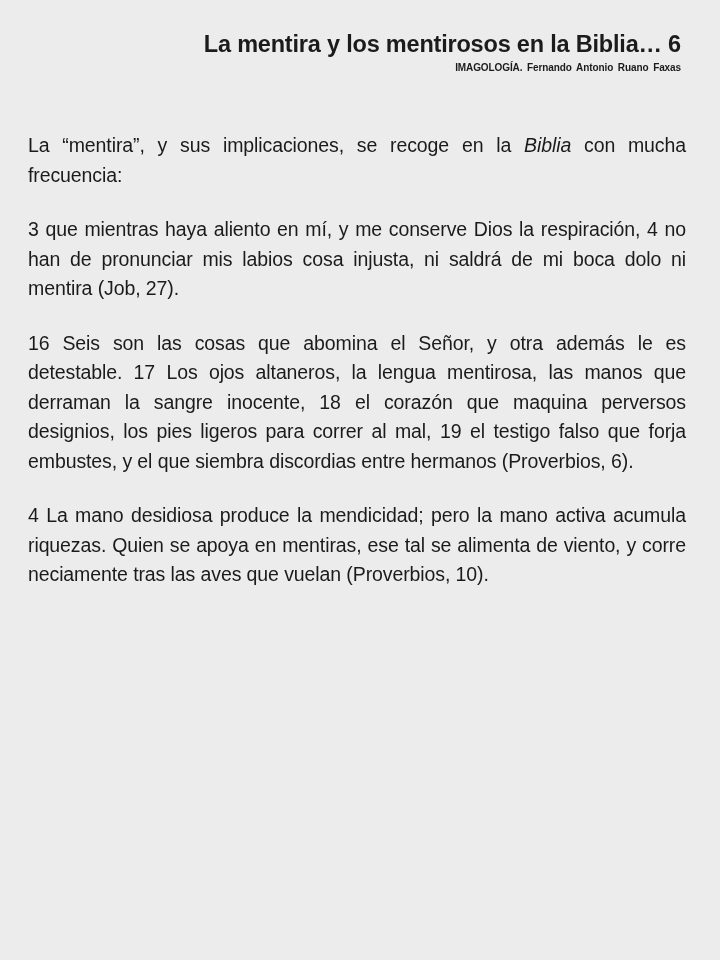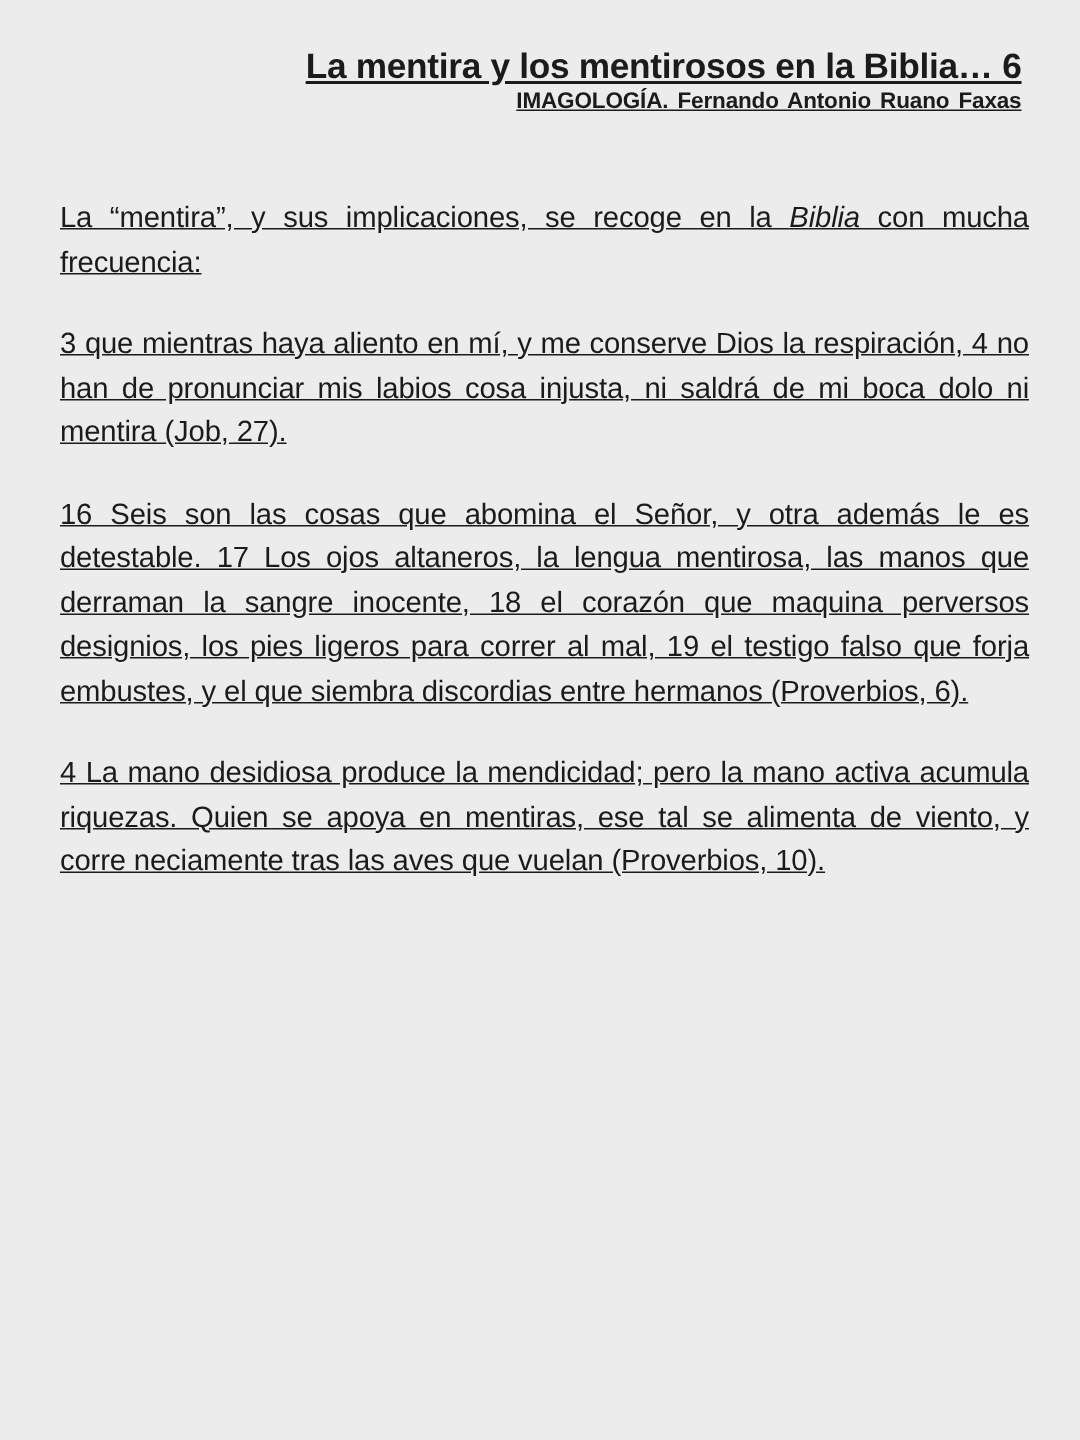--- a/index.html
+++ b/index.html
@@ -12,43 +12,42 @@
     background: #ececec;
     font-family: "Liberation Sans", sans-serif;
     color: #1b1b1b;
     overflow: hidden;
   }
   .slide {
     width: 720px;
     height: 788px;
     box-sizing: border-box;
     background: #ececec;
-    text-decoration: underline;
   }
   .header {
     padding-top: 30px;
     padding-right: 39px;
     text-align: right;
   }
   .title {
     font-size: 23.5px;
     font-weight: bold;
     line-height: 28px;
     letter-spacing: -0.2px;
   }
   .subtitle {
-    font-size: 15px;
+    font-size: 10px;
     font-weight: bold;
     line-height: 20px;
     letter-spacing: -0.1px;
     word-spacing: 2px;
   }
   .content {
     margin-top: 53px;
-    padding-left: 40px;
+    padding-left: 28px;
     padding-right: 34px;
   }
   .content p {
     margin: 0 0 25px 0;
     font-size: 19.5px;
     line-height: 29.5px;
     text-align: justify;
     letter-spacing: -0.1px;
   }
   .content p:last-child {

